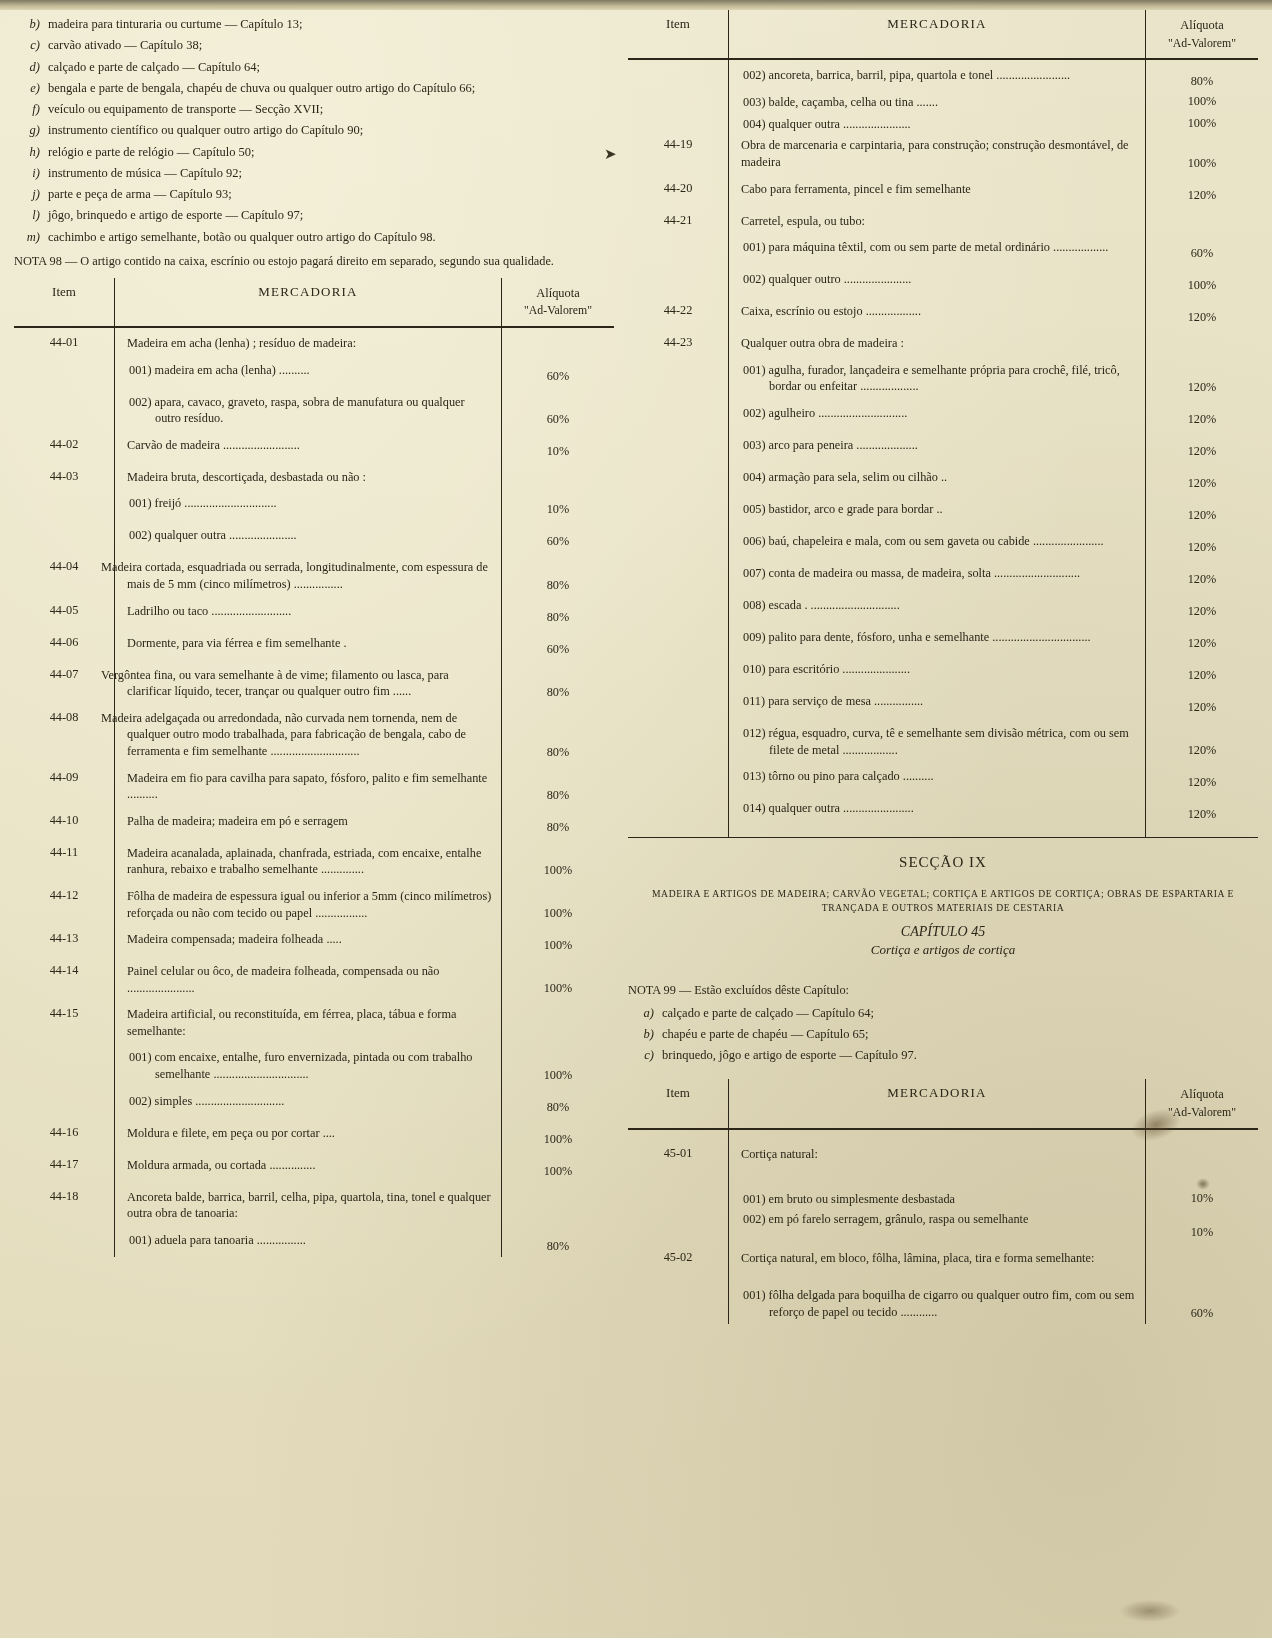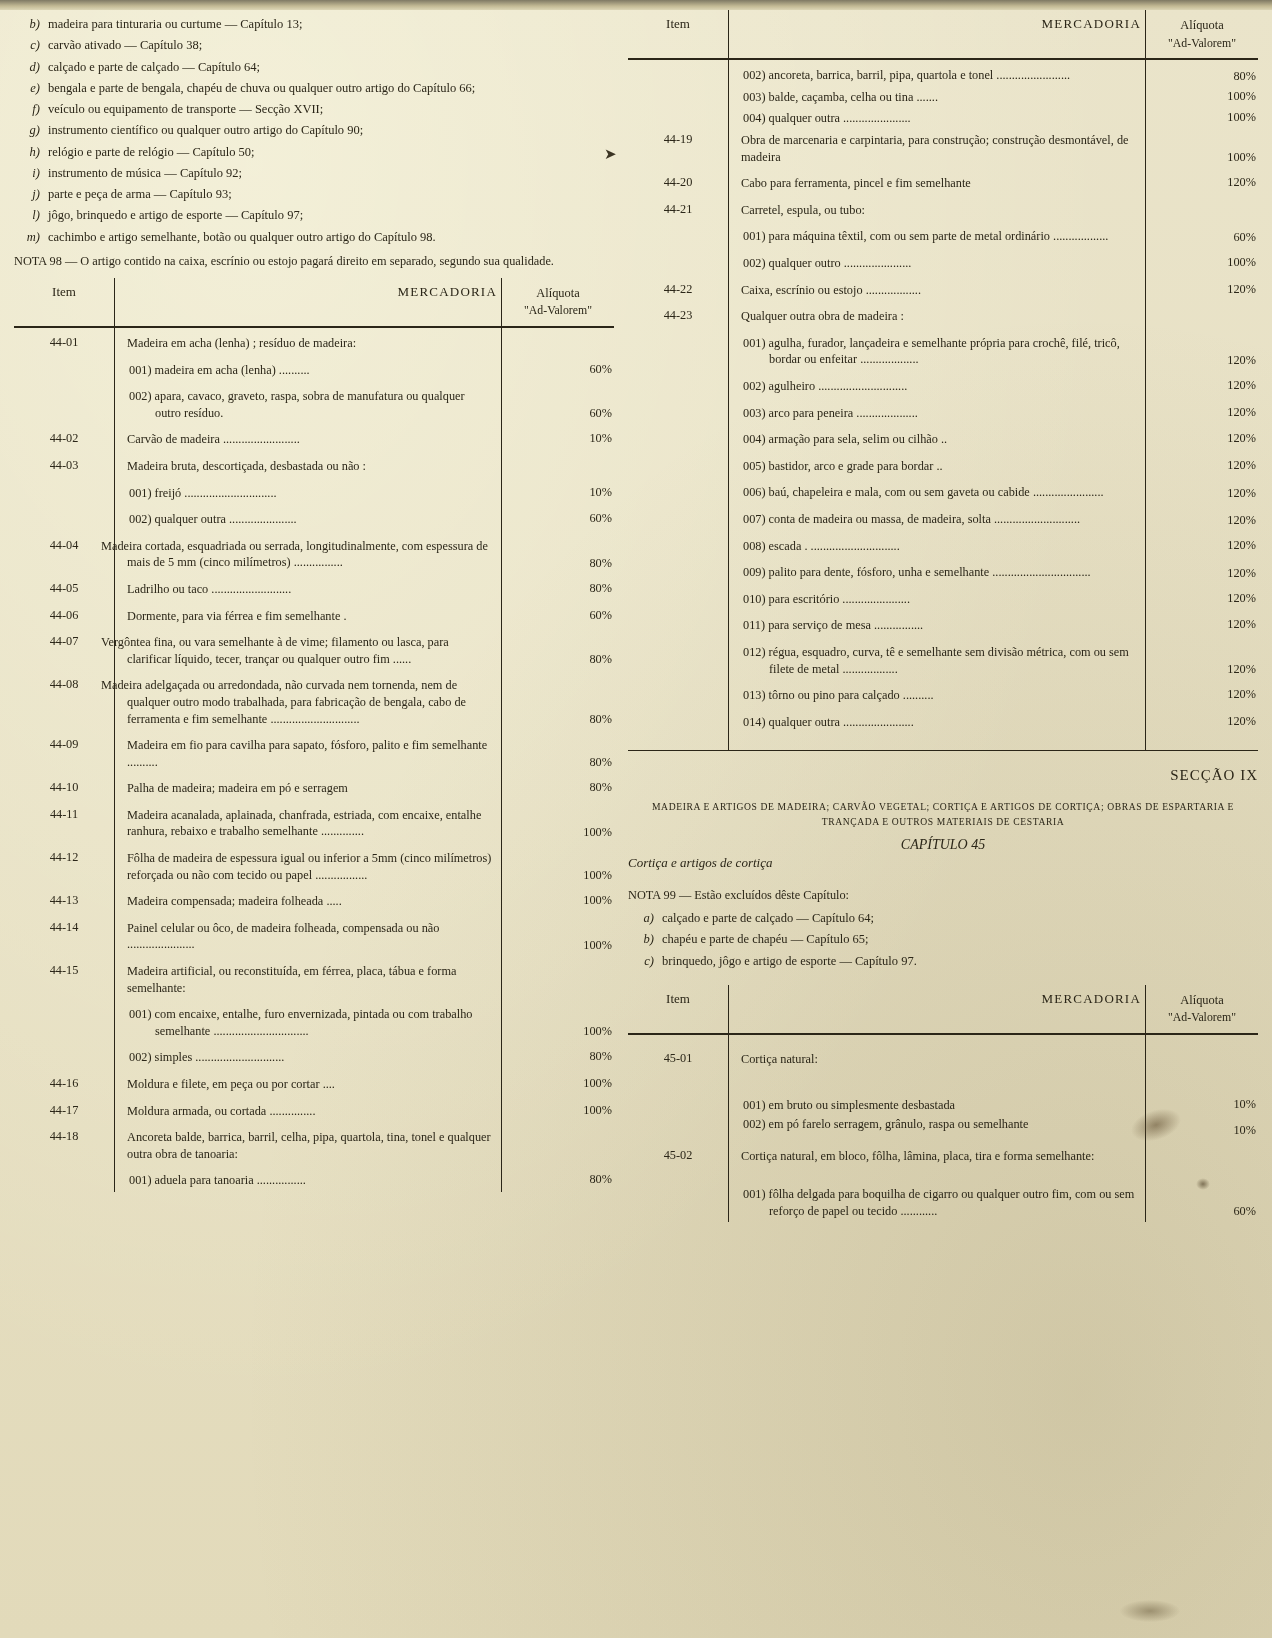--- a/index.html
+++ b/index.html
@@ -37,38 +37,38 @@
   table.tar{
     width:100%;border-collapse:collapse;margin-top:8px;font-size:12.3px;
   }
   table.tar th,table.tar td{vertical-align:top;}
   .hdrrow th{
     font-weight:normal;
     padding:6px 4px;
     border-bottom:2.5px solid #2b2618;
   }
   .hdrrow .h-item{width:92px;text-align:center;font-size:13px;}
-  .hdrrow .h-merc{text-align:right;font-size:13px;letter-spacing:1.2px;
+  .hdrrow .h-merc{text-align:center;font-size:13px;letter-spacing:1.2px;
     border-left:1.6px solid #2b2618;border-right:1.6px solid #2b2618;}
   .hdrrow .h-ali{width:104px;text-align:center;line-height:1.5;font-size:12.4px;}
   .h-ali .sub{display:block;font-size:11.8px;}
 
   td.c-item{width:92px;text-align:center;padding:7px 2px 3px 2px;white-space:nowrap;}
   td.c-merc{padding:7px 8px 3px 12px;border-left:1.6px solid #2b2618;border-right:1.6px solid #2b2618;margin-top:8px;}
-  td.c-ali{width:104px;text-align:right;padding:7px 2px 3px 2px;white-space:nowrap;}
+  td.c-ali{width:104px;text-align:center;padding:14px 2px 3px 2px;white-space:nowrap;}
   td.c-ali.b{vertical-align:bottom;}
   td.c-merc.sub{padding-left:40px;}
   .tight{line-height:1.35;}
   .hang{padding-left:26px;text-indent:-26px;}
   .endrule{border-bottom:1.8px solid #2b2618;}
 
-  .secttitle{text-align:right;font-size:15px;letter-spacing:1px;margin:16px 0 6px;}
+  .secttitle{text-align:center;font-size:15px;letter-spacing:1px;margin:16px 0 6px;}
   .sectsub{text-align:center;font-size:9.6px;letter-spacing:.6px;line-height:1.5;margin:16px 12px 8px;text-transform:uppercase;}
   .captitle{text-align:center;font-style:italic;font-size:14px;margin:6px 0 2px;}
-  .capsub{text-align:left;font-style:italic;font-size:13px;margin:0 0 16px;}
+  .capsub{text-align:center;font-style:italic;font-size:13px;margin:0 0 24px;}
 
   .smudge1{position:absolute;left:1130px;top:1110px;width:52px;height:30px;
     background:radial-gradient(ellipse at 50% 50%, rgba(90,70,40,.55), rgba(0,0,0,0) 70%);
     transform:rotate(-18deg);border-radius:50%;}
   .smudge2{position:absolute;left:1196px;top:1178px;width:14px;height:12px;
     background:radial-gradient(ellipse at 50% 50%, rgba(70,55,30,.6), rgba(0,0,0,0) 70%);border-radius:50%;}
   .smudge3{position:absolute;left:1120px;top:1600px;width:60px;height:22px;
     background:radial-gradient(ellipse at 50% 50%, rgba(90,75,45,.45), rgba(0,0,0,0) 72%);border-radius:50%;}
   .arrow{position:absolute;left:604px;top:145px;font-size:15px;color:#3b3423;}
 </style>

